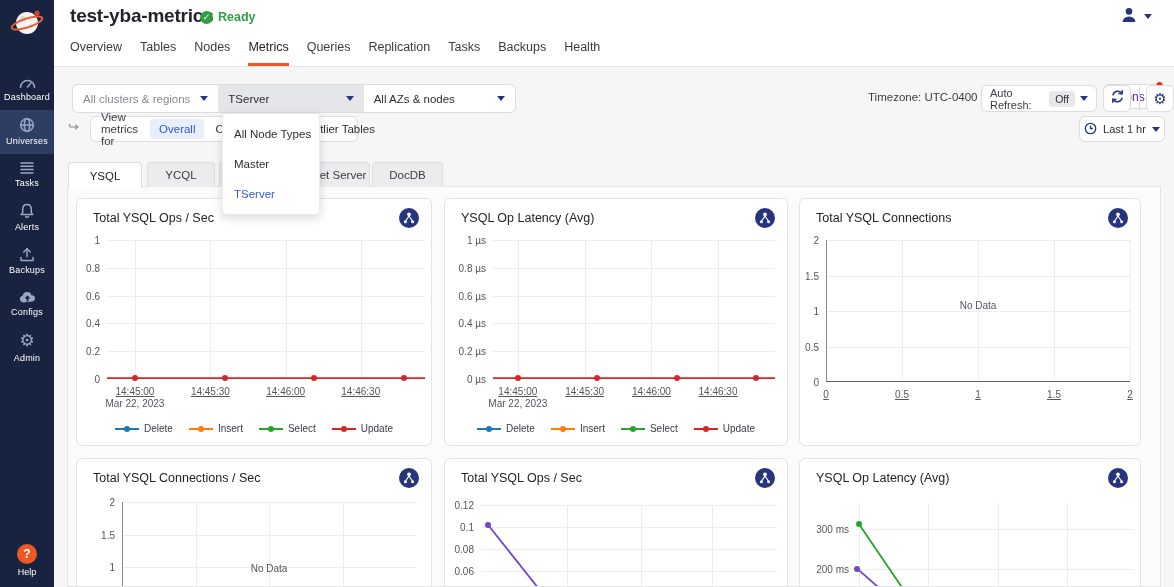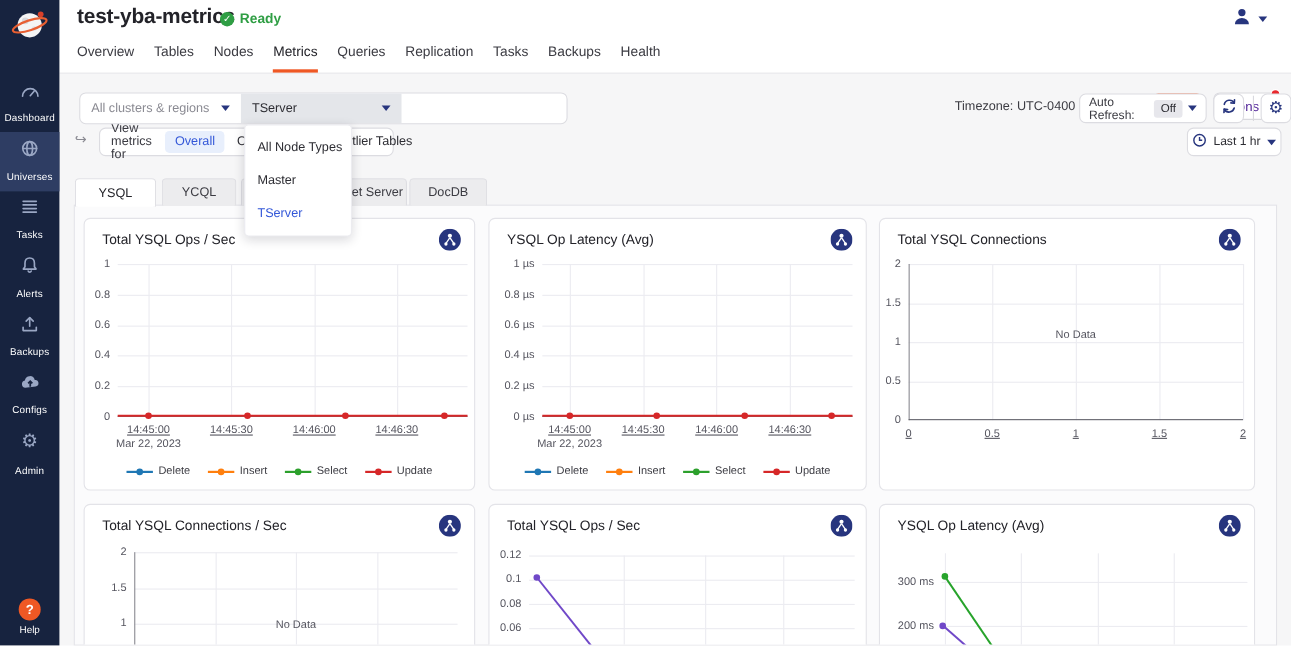--- a/index.html
+++ b/index.html
@@ -3,21 +3,21 @@
 <meta charset="utf-8">
 <style>
   * { margin:0; padding:0; box-sizing:border-box; }
   html,body { width:1174px; height:587px; }
   body { font-family:"Liberation Sans", sans-serif; background:#fff; color:#232329; overflow:hidden; }
   .app { position:relative; width:1174px; height:587px; overflow:hidden; background:#f6f6f7; }
 
   
   .sidebar { position:absolute; left:0; top:0; width:54px; height:587px; background:#17233f; z-index:60; }
   .logo { width:54px; height:46px; display:flex; align-items:center; justify-content:center; }
-  .side-item { width:54px; padding:7px 0 8px; display:flex; flex-direction:column; align-items:center; gap:13px; cursor:pointer; }
+  .side-item { width:54px; padding:7px 0 8px; display:flex; flex-direction:column; align-items:center; gap:3px; cursor:pointer; }
   .side-item.active { background:#2e3d63; }
   .side-item .lbl { font-size:9px; color:#ffffff; letter-spacing:.2px; }
   .side-item svg { display:block; }
   .side-ic { stroke:#9aa7c4; fill:none; stroke-width:1.5; stroke-linecap:round; stroke-linejoin:round; }
   .gearchar { font-size:17px; color:#9aa7c4; line-height:18px; }
   .help-wrap { position:absolute; left:0; bottom:10px; width:54px; display:flex; flex-direction:column; align-items:center; gap:3px; cursor:pointer; }
   .help-circle { width:20px; height:20px; border-radius:50%; background:#ef5824; color:#fff; font-size:12px; font-weight:bold; display:flex; align-items:center; justify-content:center; }
   .help-wrap .lbl { font-size:9px; color:#fff; }
 
   
@@ -229,20 +229,24 @@
 
     <div class="filterbox">
       <div class="fsec f1">
         <span class="ph">All clusters &amp; regions</span>
           <span class="caret"></span>
       </div>
       <div class="fsec f2">
         <span class="val">TServer</span>
           <span class="caret"></span>
       </div>
+      <div class="fsec f3">
+        <span class="val">All AZs &amp; nodes</span>
+          <span class="caret"></span>
+      </div>
     </div>
 
     <span class="tz">Timezone: UTC-0400</span>
 
     <div class="autorefresh">
       <span>Auto Refresh:</span>
       <span class="pill">Off</span>
       <span class="caret"></span>
     </div>
 

